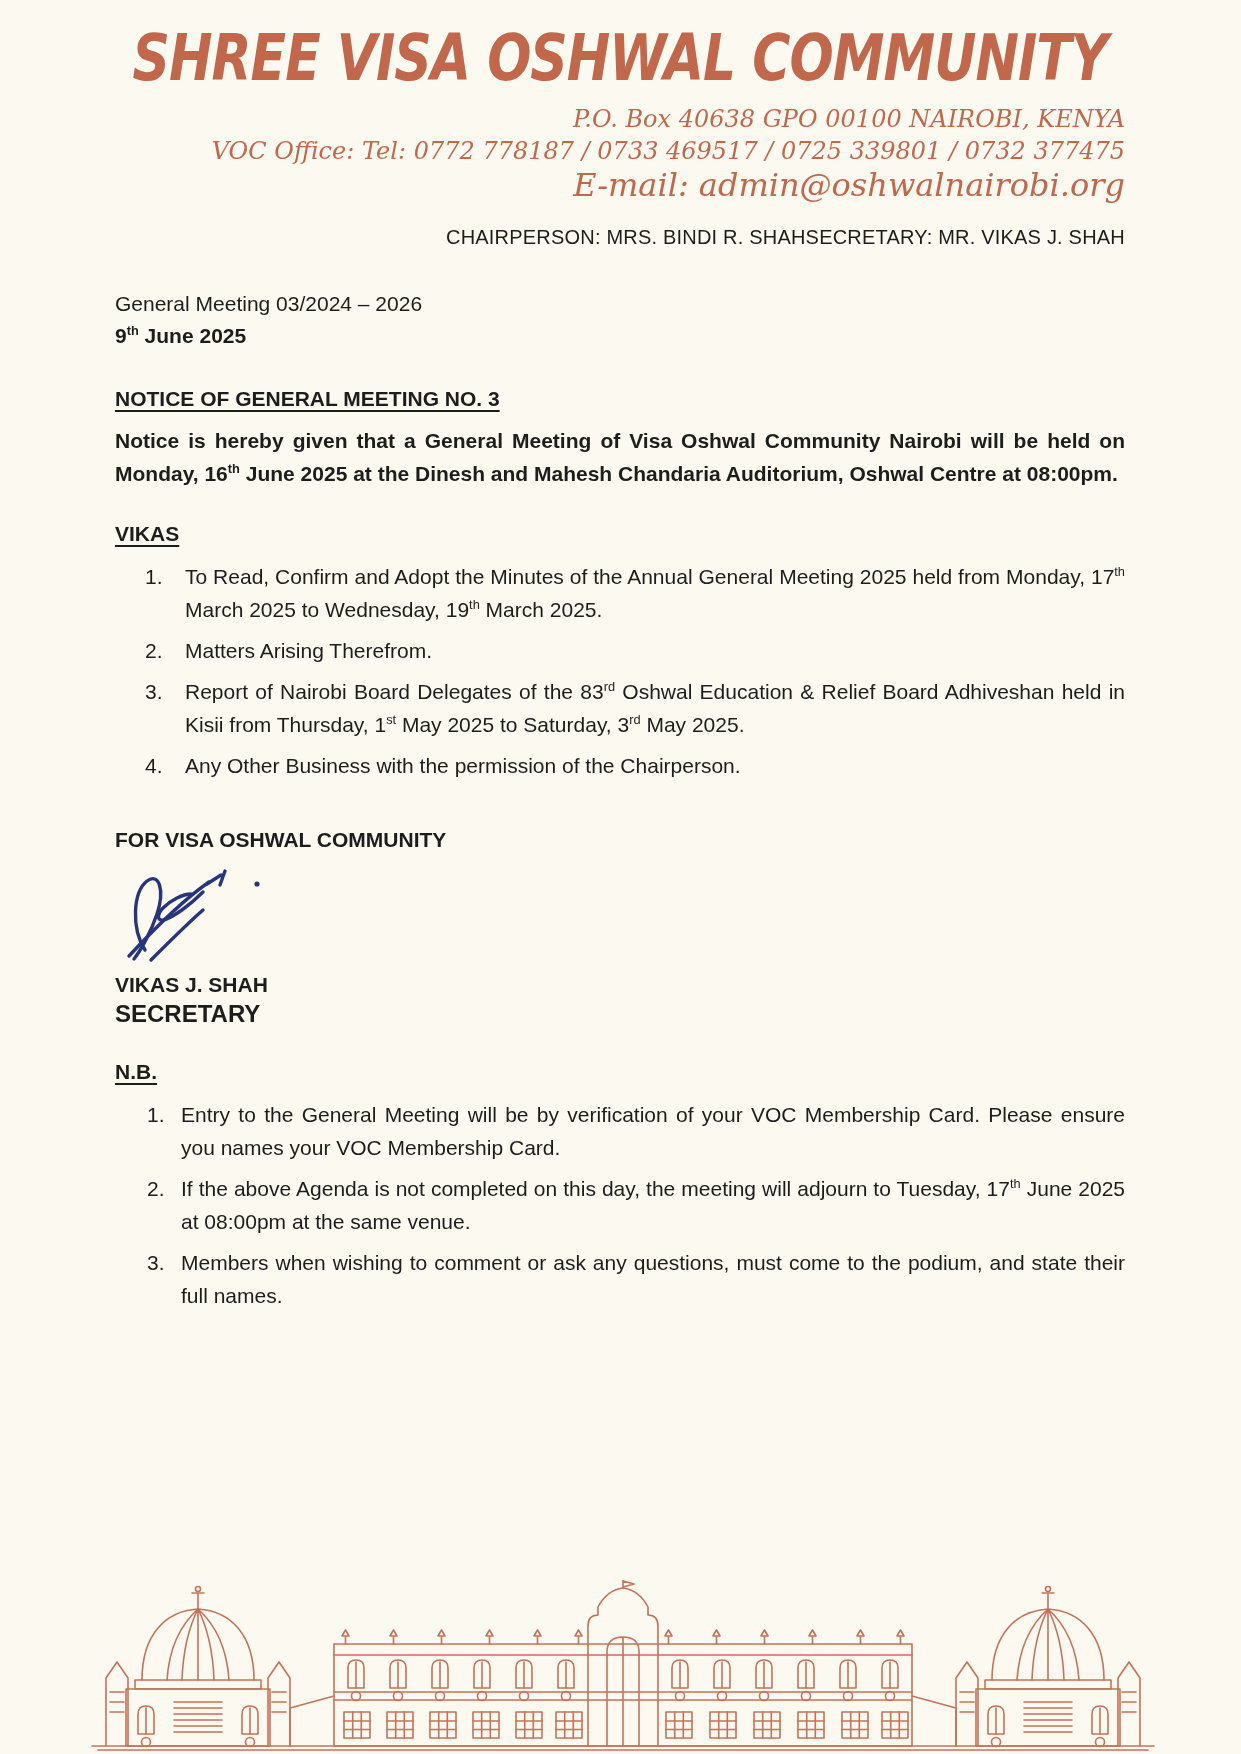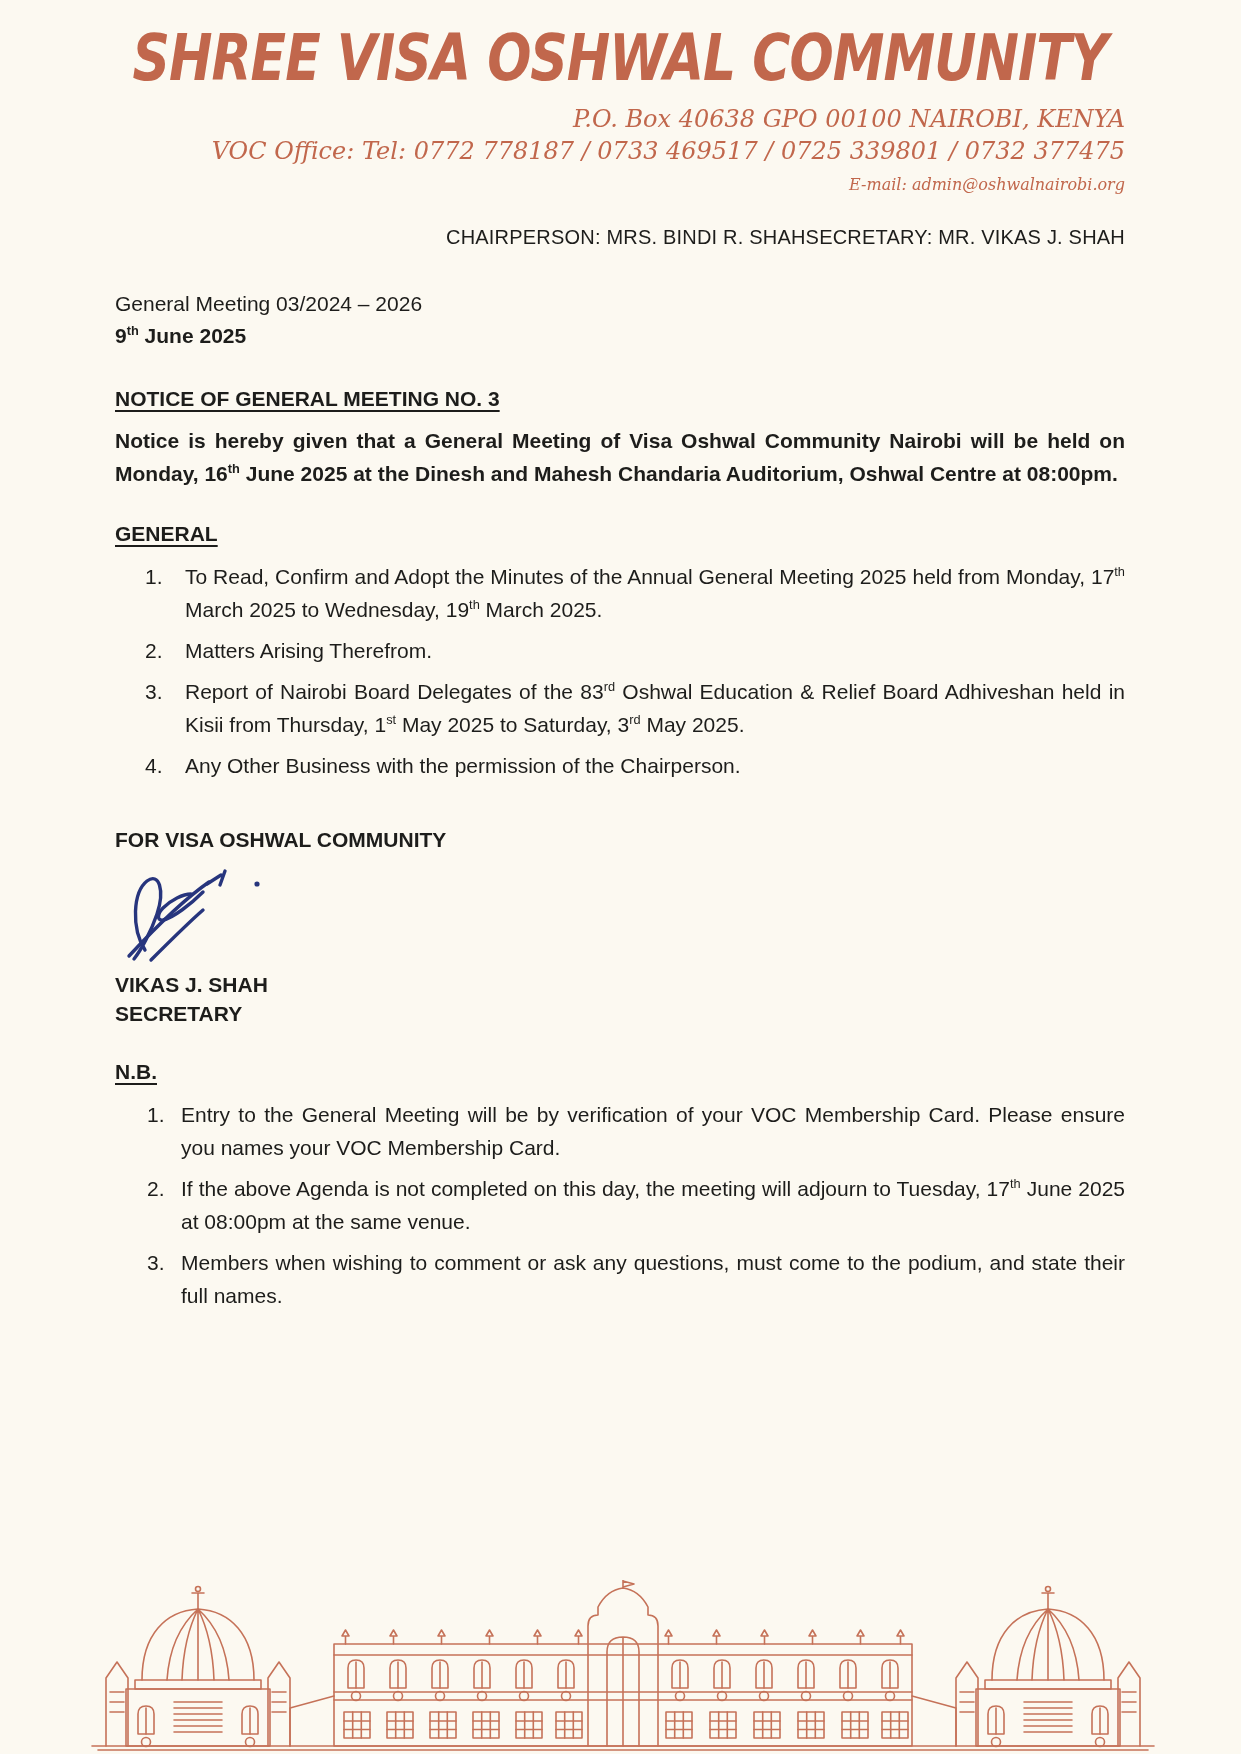--- a/index.html
+++ b/index.html
@@ -19,21 +19,21 @@
 
   .brand-title{
     text-align:center;color:var(--accent);
     font-family:"DejaVu Sans",sans-serif;font-weight:bold;font-style:italic;
     font-size:52px;line-height:66px;letter-spacing:-1px;white-space:nowrap;
     transform:scaleY(1.22);transform-origin:50% 30%;
   }
   .script{font-family:"DejaVu Serif",serif;font-style:italic;color:var(--accent);text-align:right}
   .addr{font-size:24px;line-height:30px;margin-top:16px}
   .office{font-size:24px;line-height:34px}
-  .email{font-size:16px;line-height:34px}
+  .email{font-size:32px;line-height:34px}
 
   .officers{display:flex;justify-content:flex-end;font-size:20px;margin-top:24px;letter-spacing:.2px}
 
   .meeting-ref{margin-top:40px;font-size:21px;line-height:30px}
   .meeting-date{font-weight:bold;font-size:21px;line-height:34px}
 
   .notice-title{margin:34px 0 0;font-size:21px;font-weight:bold}
   .u{text-decoration:underline;text-decoration-thickness:2px;text-underline-offset:4px}
   .notice-body{margin:14px 0 0;font-weight:bold;font-size:21px;line-height:32.5px;text-align:justify}
 
@@ -46,21 +46,21 @@
   ol.nb-list li::before{left:32px}
   sup{font-size:61%;line-height:0;vertical-align:super}
 
   .for-line{margin-top:46px;font-weight:bold;font-size:21px}
   .signature-wrap{margin:10px 0 0 6px;width:172px;height:104px}
   .signature-wrap svg{width:100%;height:100%;display:block}
   .signature-wrap path{stroke:var(--signature);fill:none;stroke-width:3.4;stroke-linecap:round;stroke-linejoin:round}
   .signature-wrap .dot{fill:var(--signature);stroke:none}
 
   .sig-name{margin-top:4px;font-weight:bold;font-size:21px;line-height:29px}
-  .sig-title{font-weight:bold;font-size:21px;line-height:29px}
+  .sig-title{font-weight:bold;font-size:24px;line-height:29px}
 
   .footer-art{position:absolute;left:90px;right:85px;bottom:2px;height:172px;opacity:.92}
   .footer-art svg{width:100%;height:100%;display:block}
   .footer-art path,.footer-art rect,.footer-art line,.footer-art circle{
     stroke:var(--accent);fill:none;stroke-width:1.6;stroke-linecap:round;stroke-linejoin:round;
   }
 </style>
 </head>
 <body>
 
@@ -78,21 +78,21 @@
     <span>SECRETARY: MR. VIKAS J. SHAH</span>
   </div>
 
   <div class="meeting-ref">General Meeting 03/2024 – 2026</div>
   <div class="meeting-date">9<sup>th</sup> June 2025</div>
 
   <h1 class="notice-title"><span class="u">NOTICE OF GENERAL MEETING NO. 3</span></h1>
 
   <p class="notice-body">Notice is hereby given that a General Meeting of Visa Oshwal Community Nairobi will be held on Monday, 16<sup>th</sup> June 2025 at the Dinesh and Mahesh Chandaria Auditorium, Oshwal Centre at 08:00pm.</p>
 
-  <div class="sec-head"><span class="u">GENERAL</span></div>
+  <div class="sec-head"><span class="u">VIKAS</span></div>
   <ol class="num-list">
       <li>To Read, Confirm and Adopt the Minutes of the Annual General Meeting 2025 held from Monday, 17<sup>th</sup> March 2025 to Wednesday, 19<sup>th</sup> March 2025.</li>
       <li>Matters Arising Therefrom.</li>
       <li>Report of Nairobi Board Delegates of the 83<sup>rd</sup> Oshwal Education &amp; Relief Board Adhiveshan held in Kisii from Thursday, 1<sup>st</sup> May 2025 to Saturday, 3<sup>rd</sup> May 2025.</li>
       <li>Any Other Business with the permission of the Chairperson.</li>
     </ol>
 
   <div class="for-line">FOR VISA OSHWAL COMMUNITY</div>
 
   <div class="signature-wrap">

